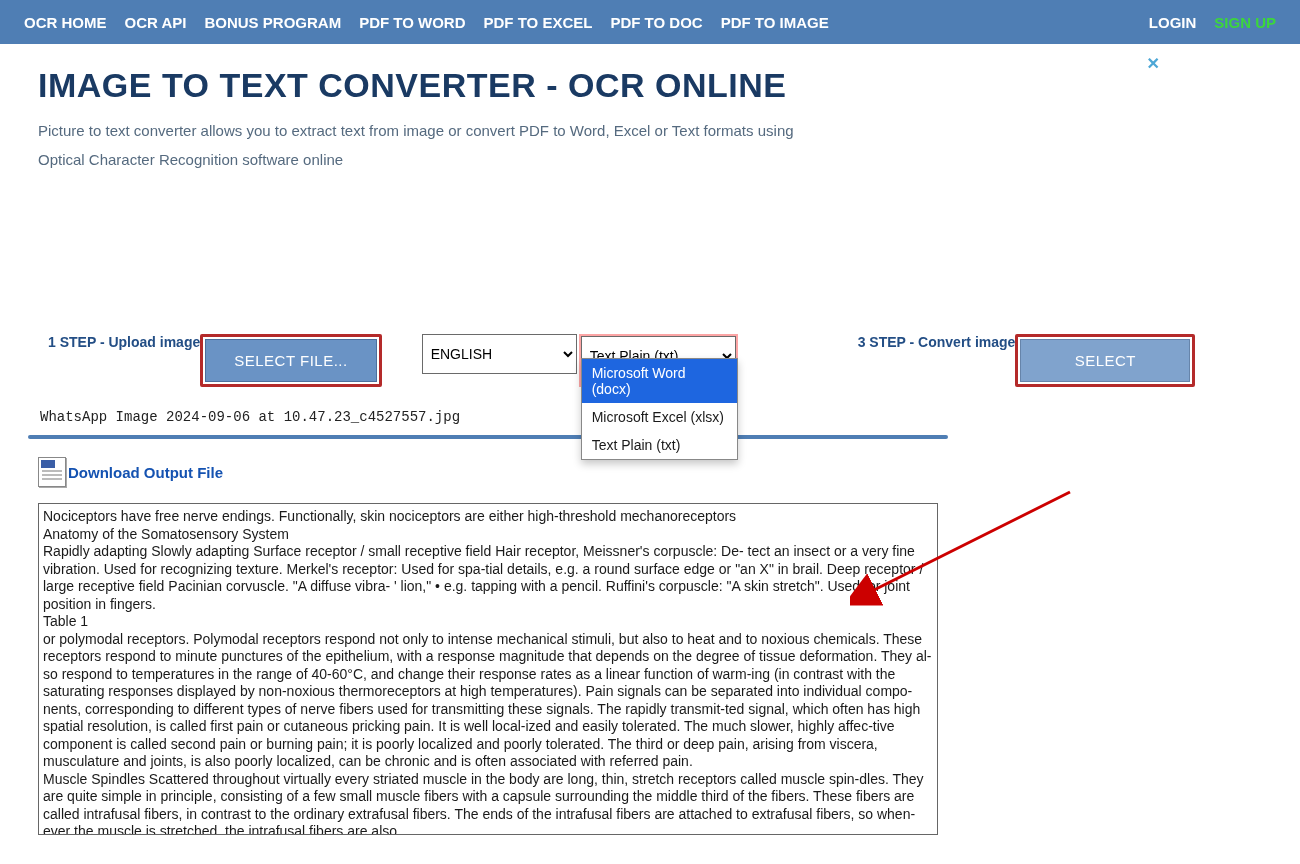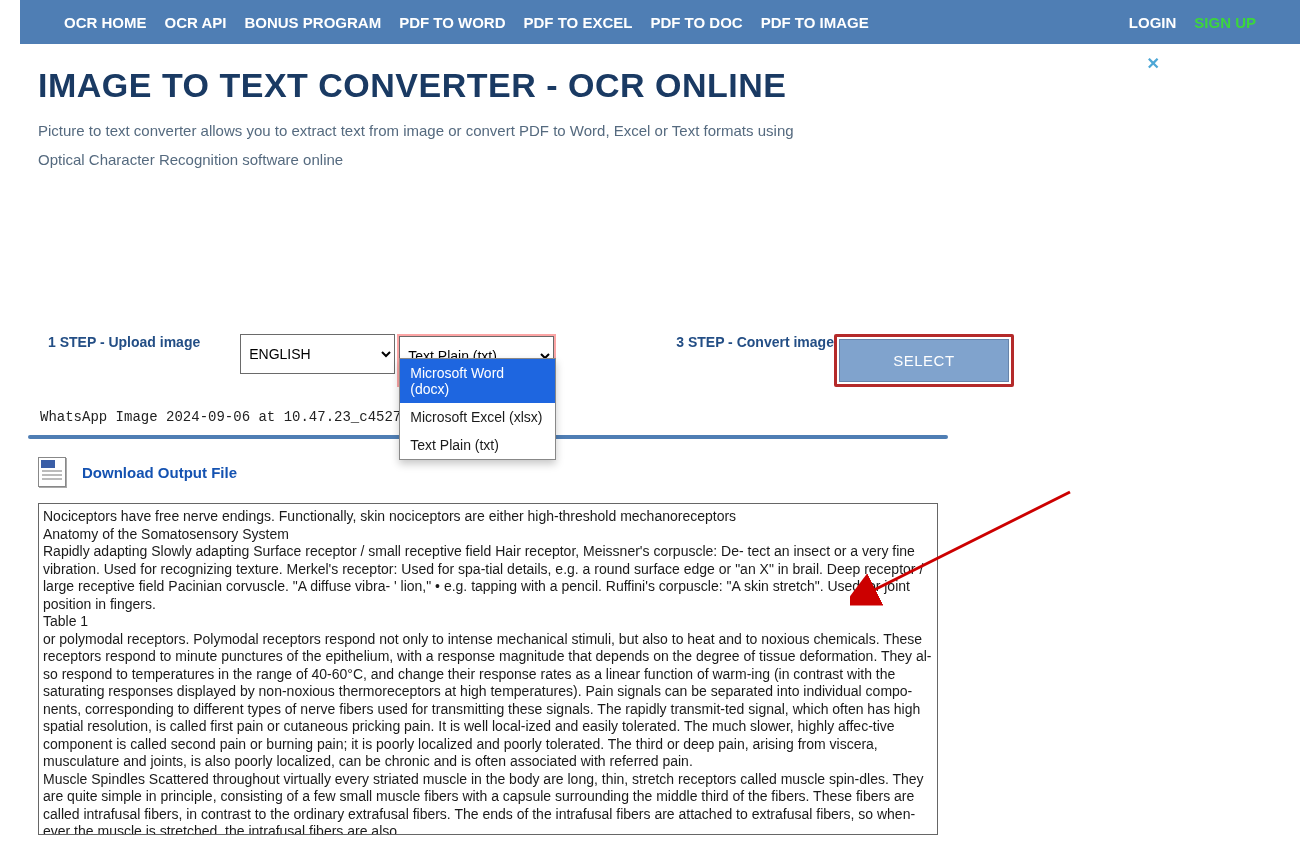--- a/index.html
+++ b/index.html
@@ -2,23 +2,22 @@
 <html><head>
 <meta charset="utf-8">
 <style>
   * { margin: 0; padding: 0; box-sizing: border-box; }
   body { font-family: Arial, Helvetica, sans-serif; background: #fff; width: 1300px; }
   .topbar {
     background: #4f7eb4;
     height: 44px;
     display: flex;
     align-items: center;
-    padding: 0 44px;
+    padding: 0 24px;
     justify-content: space-between;
-    margin-left: 20px;
   }
   .nav-left, .nav-right { display: flex; gap: 18px; align-items: center; }
   .nav-item {
     color: #fff;
     font-weight: bold;
     font-size: 15px;
     text-decoration: none;
     white-space: nowrap;
   }
   .signup { color: #3cd63c; }
@@ -112,21 +111,21 @@
     color: #222;
     margin: 22px 0 10px 2px;
   }
   .hr-bar {
     height: 4px;
     background: #4f7eb4;
     width: 920px;
     margin: 8px 0 18px -10px;
     border-radius: 2px;
   }
-  .download-row { display: flex; align-items: center; gap: 16px; margin-bottom: 16px; }
+  .download-row { display: flex; align-items: center; gap: 2px; margin-bottom: 16px; }
   .file-icon {
     width: 28px; height: 30px;
     border: 1px solid #888;
     background: #fff;
     position: relative;
     display: inline-block;
     box-shadow: 1px 1px 0 #aaa;
   }
   .file-icon::before {
     content: "";
@@ -191,20 +190,23 @@
 
   <span class="ad-x">✕</span>
 
   <h1 class="page-title">IMAGE TO TEXT CONVERTER - OCR ONLINE</h1>
   <p class="subtitle">Picture to text converter allows you to extract text from image or convert PDF to Word, Excel or Text formats using Optical Character Recognition software online</p>
 
   <div class="steps">
 
     <div class="step-col step1">
       <div class="step-label">1 STEP - Upload image</div>
+      <span class="btn-frame">
+        <button class="btn">SELECT FILE...</button>
+      </span>
     </div>
 
     <div class="step-col">
       <div class="select-row">
         <select class="lang">
           <option>ENGLISH</option>
         </select>
         <span class="fmt-wrap">
           <select class="fmt">
             <option>Text Plain (txt)</option>

